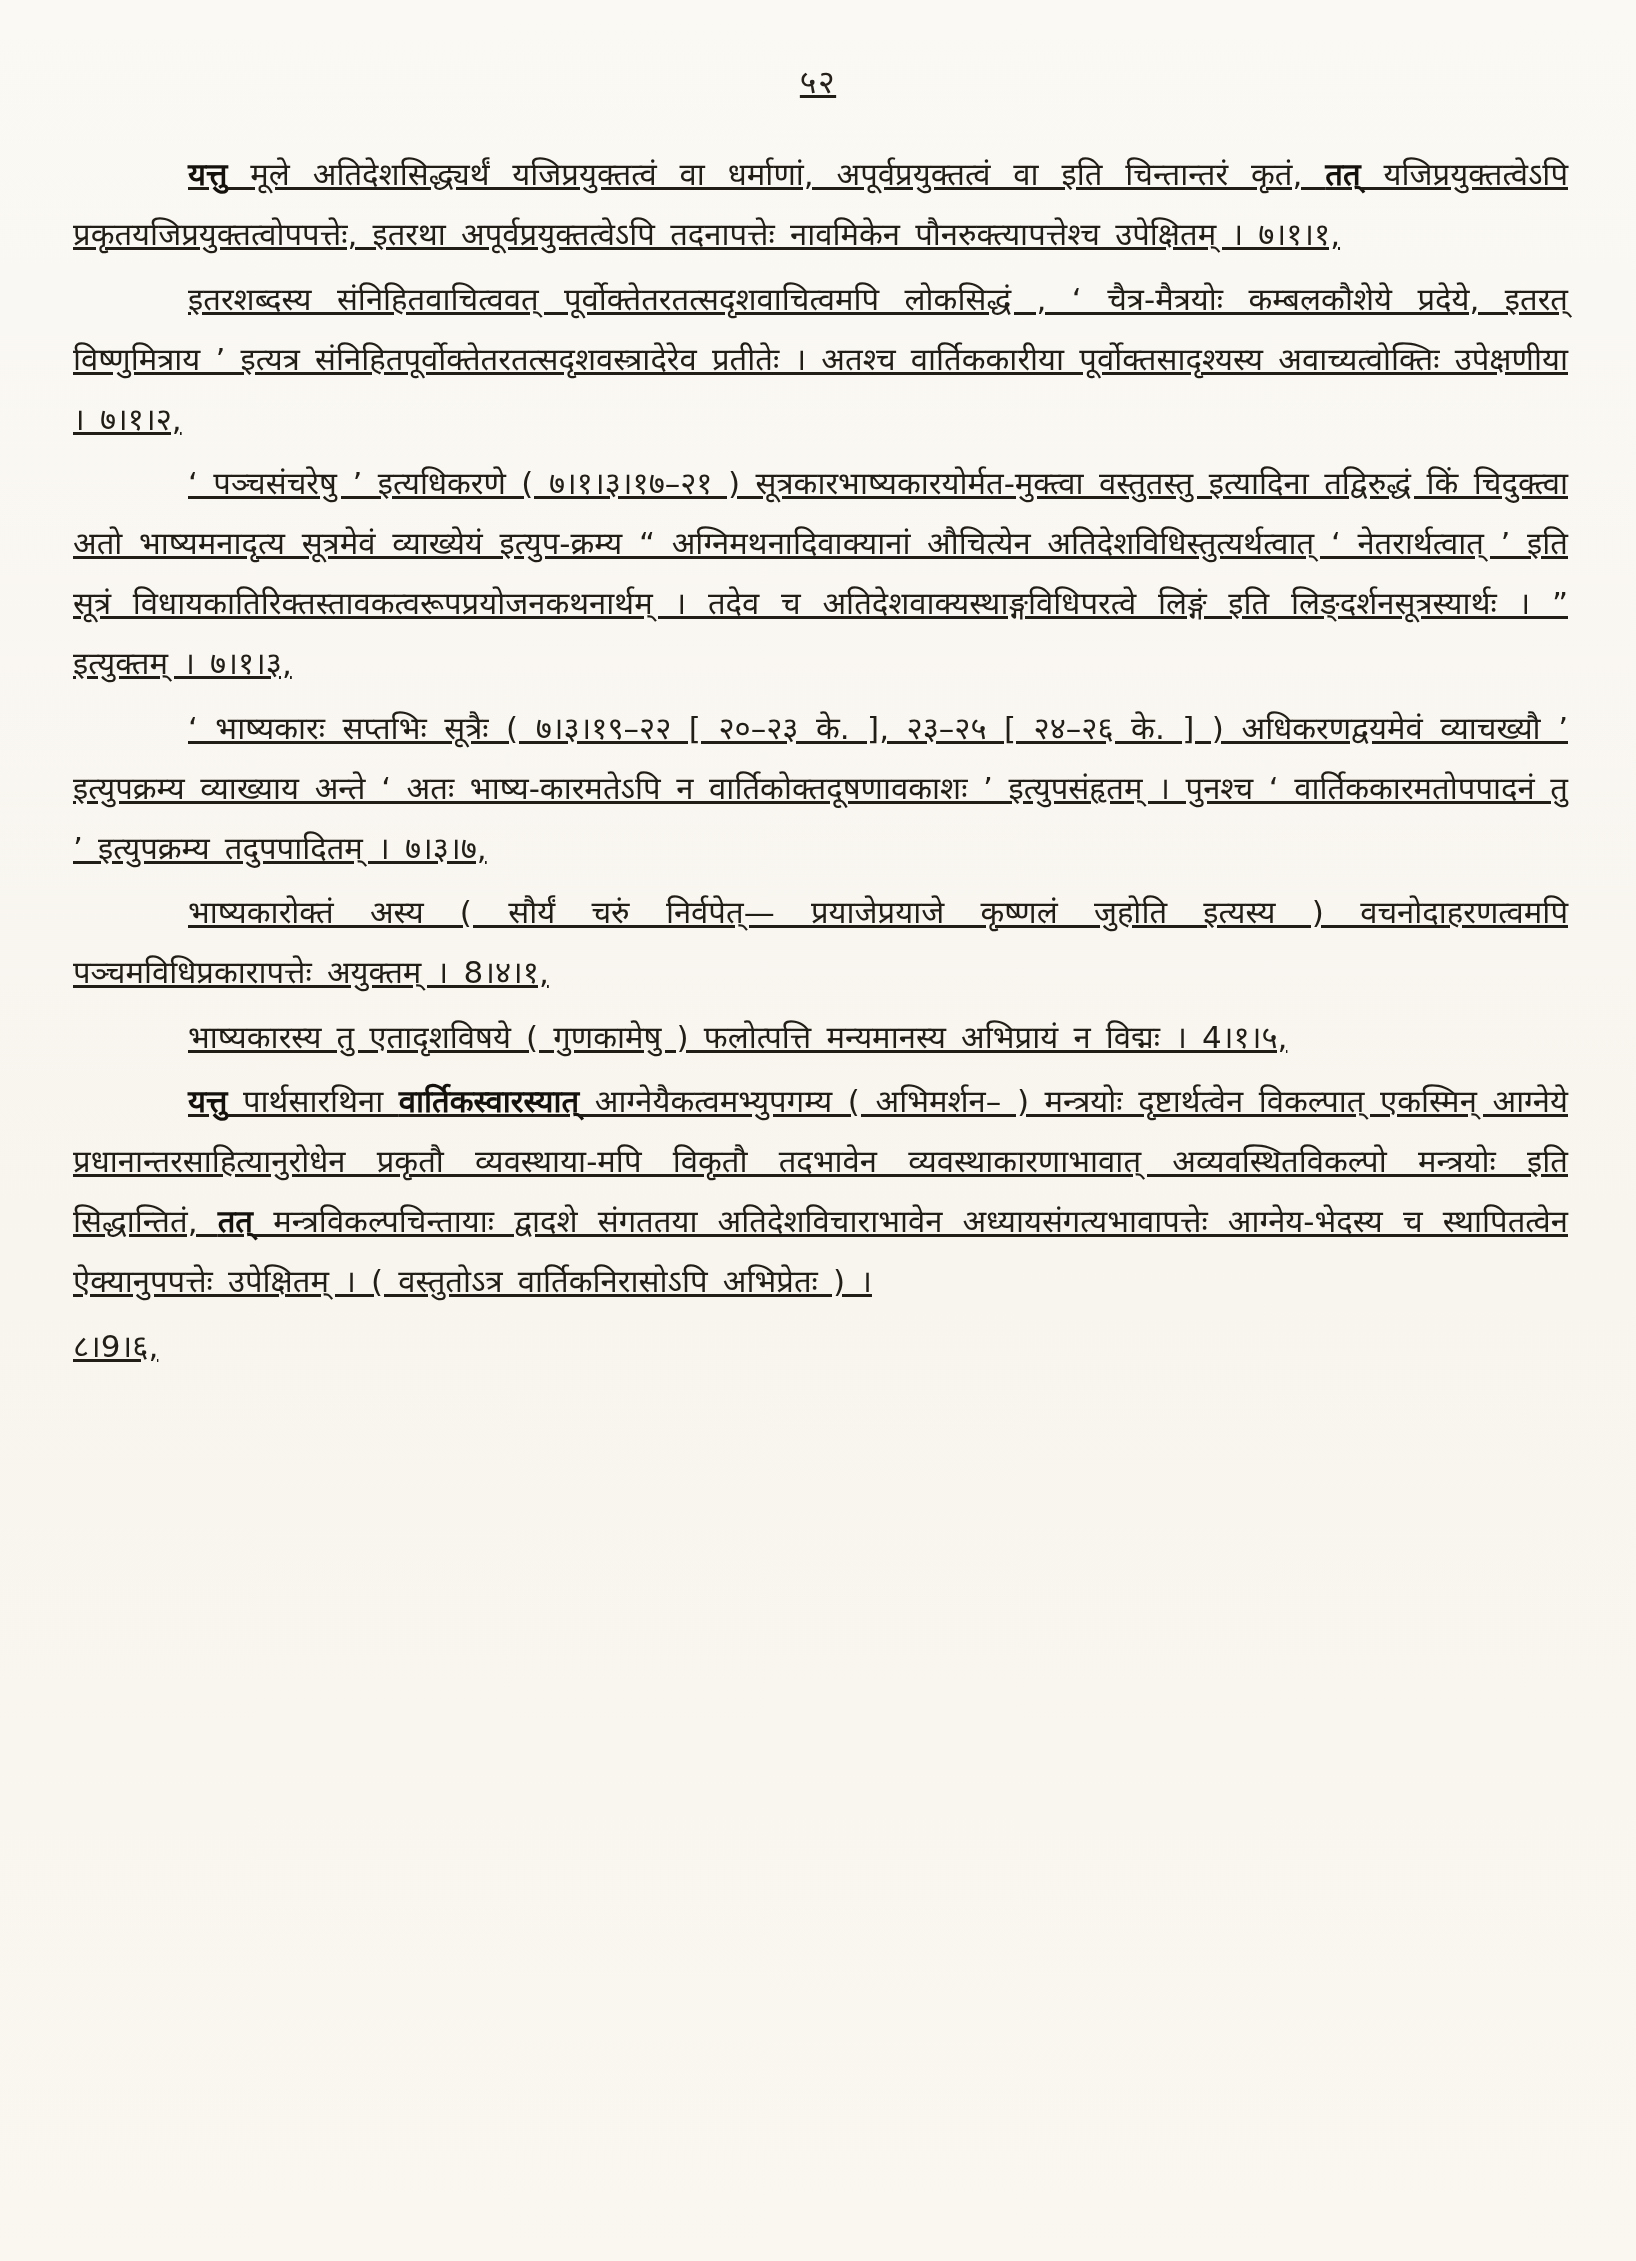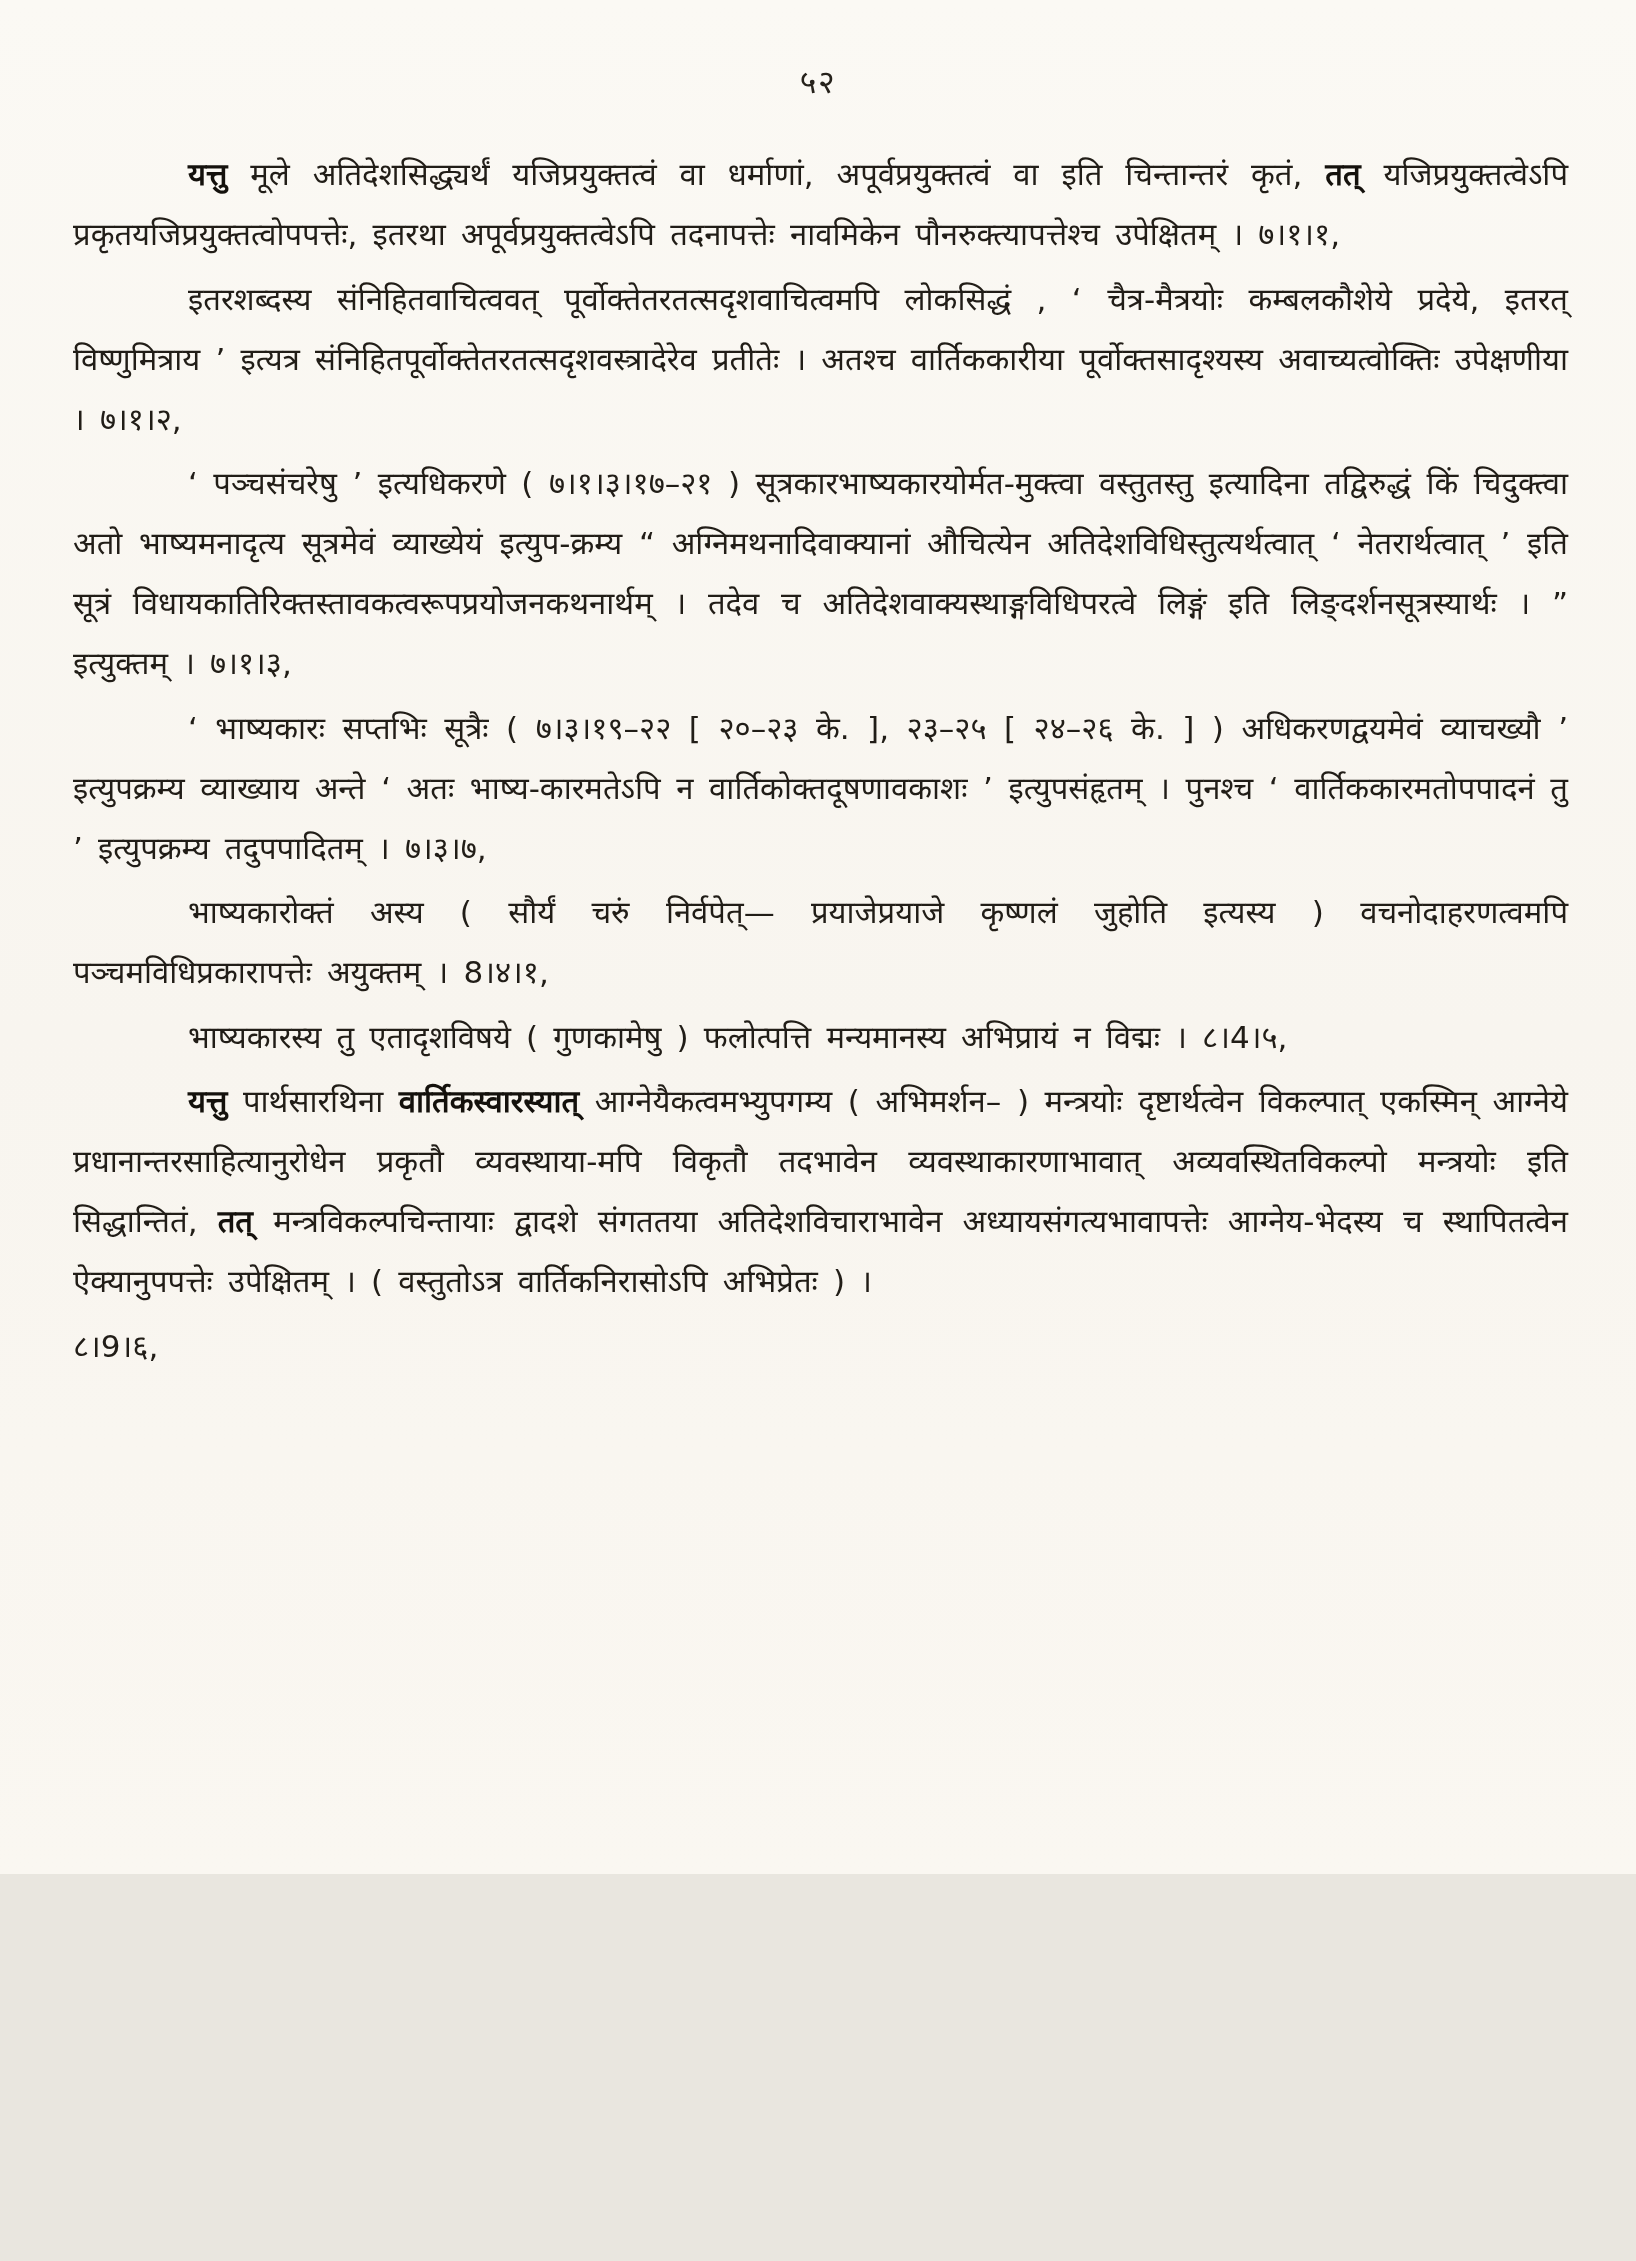--- a/index.html
+++ b/index.html
@@ -7,25 +7,26 @@
     padding: 0;
   }
   body {
     width: 1636px;
     height: 2261px;
     background: #e9e6df;
     overflow: hidden;
   }
   .page {
     width: 1636px;
-    height: 1874px;
+    height: 2261px;
     box-sizing: border-box;
     background: linear-gradient(180deg, #fbf9f4 0%, #f8f5ef 55%, #faf7f1 100%);
     color: #211d17;
     font-family: "DejaVu Sans", sans-serif;
+    text-decoration: underline;
   }
   .page-number {
     text-align: center;
     padding-top: 59px;
     font-size: 32px;
     letter-spacing: 1.5px;
     color: #26221b;
   }
   .page-body {
     box-sizing: border-box;
@@ -51,18 +52,18 @@
 <body>
 
 <div class="page">
   <div class="page-number">५२</div>
   <div class="page-body">
       <p class="para"><span class="bold">यत्तु</span><span> मूले अतिदेशसिद्ध्यर्थं यजिप्रयुक्तत्वं वा धर्माणां, अपूर्वप्रयुक्तत्वं वा इति चिन्तान्तरं कृतं, </span><span class="bold">तत्</span><span> यजिप्रयुक्तत्वेऽपि प्रकृतयजिप्रयुक्तत्वोपपत्तेः, इतरथा अपूर्वप्रयुक्तत्वेऽपि तदनापत्तेः नावमिकेन पौनरुक्त्यापत्तेश्च उपेक्षितम् । ७।१।१,</span></p>
       <p class="para"><span>इतरशब्दस्य संनिहितवाचित्ववत् पूर्वोक्तेतरतत्सदृशवाचित्वमपि लोकसिद्धं , ‘ चैत्र-मैत्रयोः कम्बलकौशेये प्रदेये, इतरत् विष्णुमित्राय ’ इत्यत्र संनिहितपूर्वोक्तेतरतत्सदृशवस्त्रादेरेव प्रतीतेः । अतश्च वार्तिककारीया पूर्वोक्तसादृश्यस्य अवाच्यत्वोक्तिः उपेक्षणीया । ७।१।२,</span></p>
       <p class="para"><span>‘ पञ्चसंचरेषु ’ इत्यधिकरणे ( ७।१।३।१७–२१ ) सूत्रकारभाष्यकारयोर्मत-मुक्त्वा वस्तुतस्तु इत्यादिना तद्विरुद्धं किं चिदुक्त्वा अतो भाष्यमनादृत्य सूत्रमेवं व्याख्येयं इत्युप-क्रम्य “ अग्निमथनादिवाक्यानां औचित्येन अतिदेशविधिस्तुत्यर्थत्वात् ‘ नेतरार्थत्वात् ’ इति सूत्रं विधायकातिरिक्तस्तावकत्वरूपप्रयोजनकथनार्थम् । तदेव च अतिदेशवाक्यस्थाङ्गविधिपरत्वे लिङ्गं इति लिङ्दर्शनसूत्रस्यार्थः । ” इत्युक्तम् । ७।१।३,</span></p>
       <p class="para"><span>‘ भाष्यकारः सप्तभिः सूत्रैः ( ७।३।१९–२२ [ २०–२३ के. ], २३–२५ [ २४–२६ के. ] ) अधिकरणद्वयमेवं व्याचख्यौ ’ इत्युपक्रम्य व्याख्याय अन्ते ‘ अतः भाष्य-कारमतेऽपि न वार्तिकोक्तदूषणावकाशः ’ इत्युपसंहृतम् । पुनश्च ‘ वार्तिककारमतोपपादनं तु ’ इत्युपक्रम्य तदुपपादितम् । ७।३।७,</span></p>
       <p class="para"><span>भाष्यकारोक्तं अस्य ( सौर्यं चरुं निर्वपेत्— प्रयाजेप्रयाजे कृष्णलं जुहोति इत्यस्य ) वचनोदाहरणत्वमपि पञ्चमविधिप्रकारापत्तेः अयुक्तम् । 8।४।१,</span></p>
-      <p class="para"><span>भाष्यकारस्य तु एतादृशविषये ( गुणकामेषु ) फलोत्पत्ति मन्यमानस्य अभिप्रायं न विद्मः । ८।4।५,</span></p>
+      <p class="para"><span>भाष्यकारस्य तु एतादृशविषये ( गुणकामेषु ) फलोत्पत्ति मन्यमानस्य अभिप्रायं न विद्मः । 4।१।५,</span></p>
       <p class="para"><span class="bold">यत्तु</span><span> पार्थसारथिना </span><span class="bold">वार्तिकस्वारस्यात्</span><span> आग्नेयैकत्वमभ्युपगम्य ( अभिमर्शन– ) मन्त्रयोः दृष्टार्थत्वेन विकल्पात् एकस्मिन् आग्नेये प्रधानान्तरसाहित्यानुरोधेन प्रकृतौ व्यवस्थाया-मपि विकृतौ तदभावेन व्यवस्थाकारणाभावात् अव्यवस्थितविकल्पो मन्त्रयोः इति सिद्धान्तितं, </span><span class="bold">तत्</span><span> मन्त्रविकल्पचिन्तायाः द्वादशे संगततया अतिदेशविचाराभावेन अध्यायसंगत्यभावापत्तेः आग्नेय-भेदस्य च स्थापितत्वेन ऐक्यानुपपत्तेः उपेक्षितम् । ( वस्तुतोऽत्र वार्तिकनिरासोऽपि अभिप्रेतः ) ।</span></p>
       <p class="para no-indent"><span>८।9।६,</span></p>
     </div>
 </div>
 
 
 </body></html>

